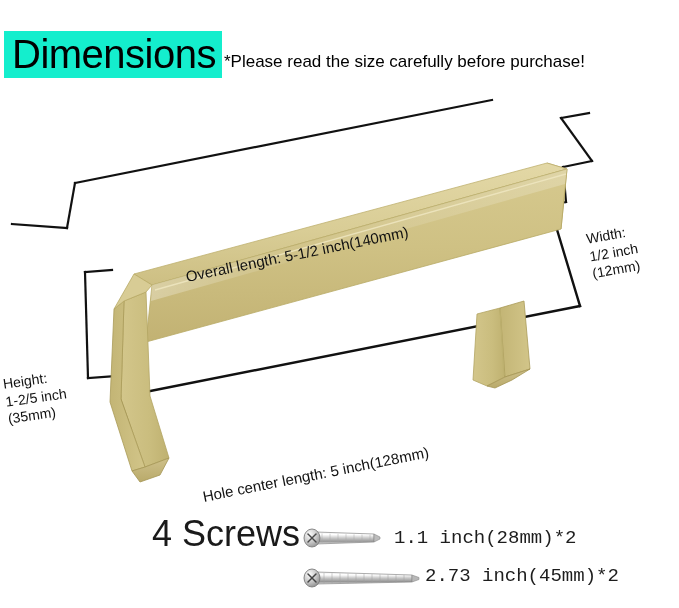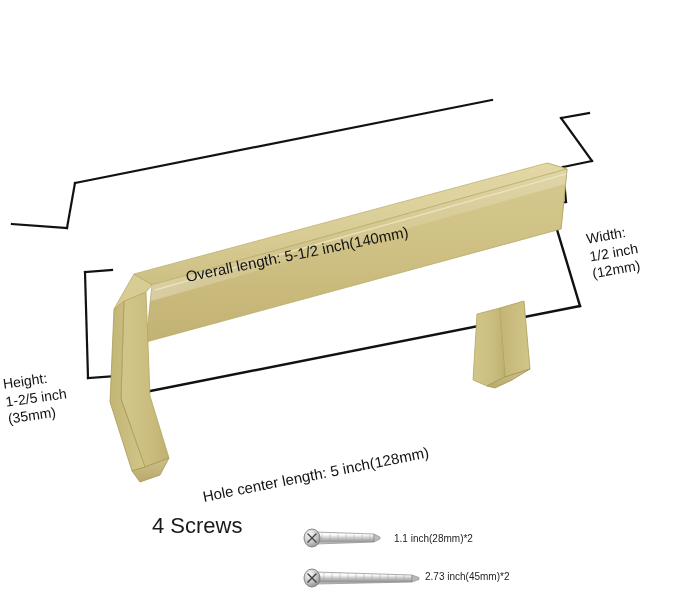--- a/index.html
+++ b/index.html
@@ -103,49 +103,53 @@
     position: absolute;
     left: 0;
     top: 505px;
     width: 679px;
     height: 103px;
   }
   #screws-title {
     position: absolute;
     left: 152px;
     top: 8px;
-    font-size: 22px;
+    font-size: 36px;
     line-height: 1.15;
     font-family: "Liberation Sans", sans-serif;
     color: #1a1a1a;
     white-space: nowrap;
   }
   #screws-title .line2 { display: block; }
 
   .screw-row {
     position: absolute;
     display: flex;
     align-items: center;
   }
   #screw-row-short { left: 300px; top: 20px; }
   #screw-row-long  { left: 300px; top: 58px; }
 
   .screw-caption {
-    font-size: 10px;
-    font-family: Liberation Sans, sans-serif;
+    font-size: 19px;
+    font-family: Liberation Mono, monospace;
     color: #1d1d1d;
     white-space: nowrap;
     margin-left: 6px;
   }
   #screw-row-long .screw-caption { margin-left: 1px; }
 </style>
 </head>
 <body>
 
 <div id="header-row">
+  <span id="title-highlight">
+    <span id="page-title">Dimensions</span>
+  </span>
+  <span id="subtitle">*Please read the size carefully before purchase!</span>
 </div>
 
 <div id="diagram-stage">
 
   <svg id="diagram-svg" width="679" height="410" viewBox="0 0 679 410">
     <defs>
 
       <linearGradient id="gradBarTop" x1="0" y1="0" x2="0" y2="1">
         <stop offset="0%" stop-color="#e3d8a6"></stop>
         <stop offset="55%" stop-color="#d9cd96"></stop>

